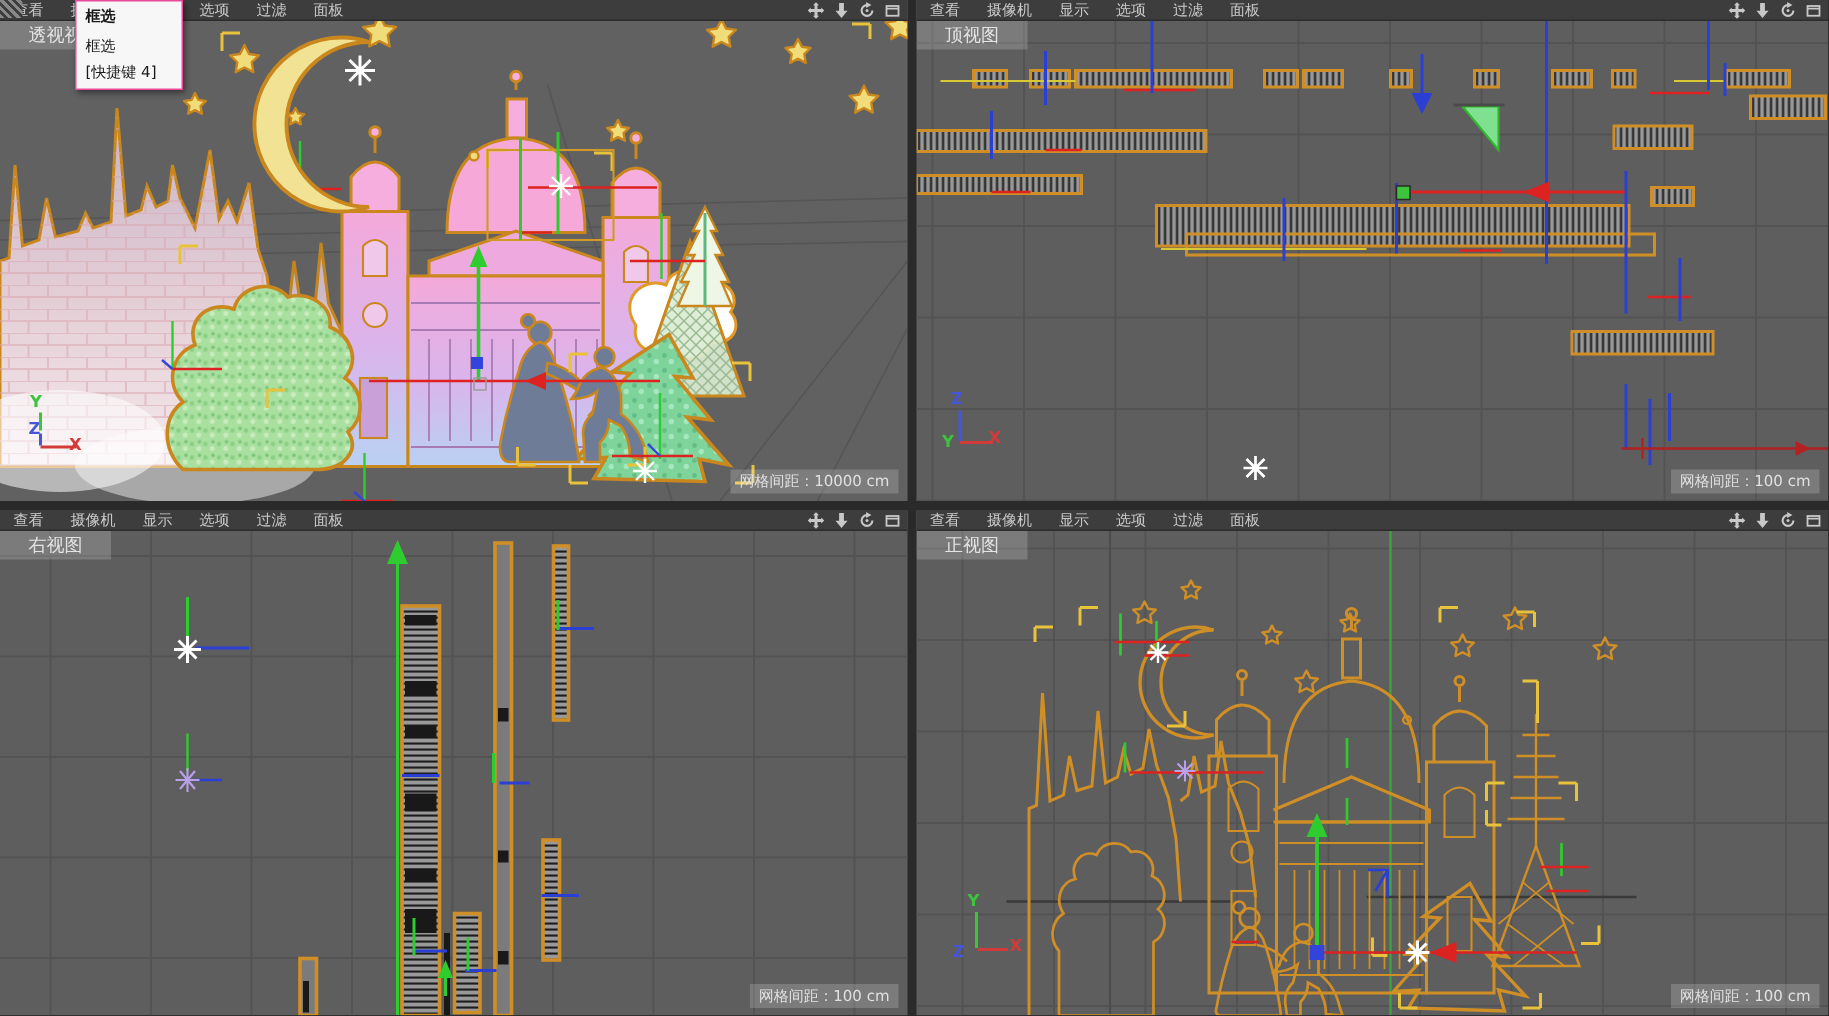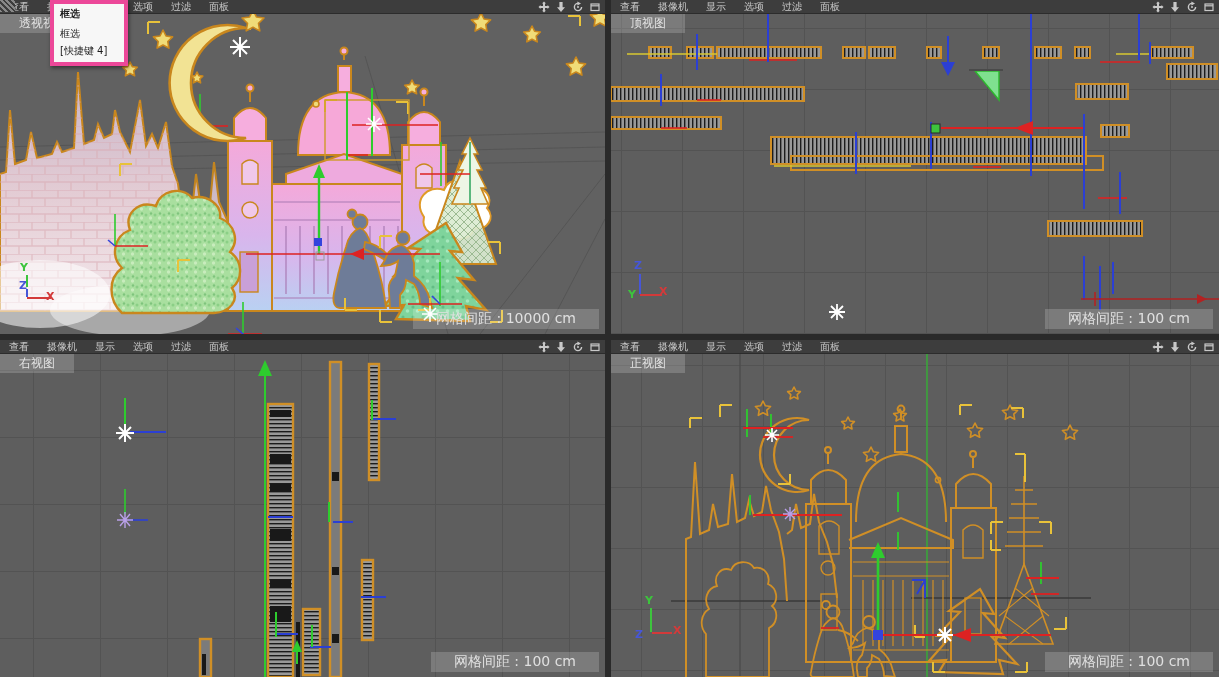--- a/index.html
+++ b/index.html
@@ -7,32 +7,32 @@
          font-family:"DejaVu Sans","Liberation Sans",sans-serif;}
   .viewport{position:absolute;background:#5e5e5e;overflow:hidden;}
   .vmenu{position:absolute;left:0;top:0;right:0;height:13px;background:#3d3d3d;
          border-bottom:1px solid #2c2c2c;display:flex;align-items:center;
          font-size:10px;color:#c9c9c9;z-index:30;}
   .vmenu .mi{padding:0 9px;cursor:default;white-space:nowrap;}
   .vmenu .sp{flex:1;}
   .vmenu .ico{width:14px;height:12px;margin-right:3px;display:flex;align-items:center;justify-content:center;}
   .vlabel{position:absolute;left:0;top:14px;padding:1px 19px;font-size:12px;color:#e3e3e3;
           background:rgba(255,255,255,0.18);z-index:20;white-space:nowrap;}
-  .gridchip{position:absolute;right:6px;bottom:5px;padding:1px 23px;font-size:14px;color:#e0e0e0;
+  .gridchip{position:absolute;right:6px;bottom:5px;padding:1px 6px;font-size:10px;color:#e0e0e0;
           background:rgba(255,255,255,0.18);z-index:20;white-space:nowrap;}
   .scene{position:absolute;left:0;top:14px;z-index:5;}
   .ortho{background-image:linear-gradient(#535353 1px,transparent 1px),
          linear-gradient(90deg,#535353 1px,transparent 1px);}
   
   .axind{position:absolute;z-index:18;font-size:11px;font-weight:bold;}
   .axind span{position:absolute;}
   .ax-y{color:#3dc43d;} .ax-x{color:#d33a3a;} .ax-z{color:#4656d8;}
   .axline{position:absolute;}
   
-  #tooltip{position:absolute;left:50px;top:0;width:70px;background:#f7f7f7;border:4px solid #ec4899;
+  #tooltip{position:absolute;left:50px;top:0;width:70px;background:#f7f7f7;border:1px solid #ec4899;
            box-shadow:1px 2px 4px rgba(0,0,0,0.45);z-index:90;font-size:10px;color:#1a1a1a;}
   #tooltip .t1{font-weight:bold;padding:3px 6px 3px 6px;}
   #tooltip .t2{padding:3px 6px 1px 6px;}
   #tooltip .t3{padding:2px 6px 4px 6px;}
   #cornericon{position:absolute;left:0;top:0;width:15px;height:12px;z-index:40;
       background:repeating-linear-gradient(45deg,#888 0 2px,#3d3d3d 2px 4px);}
 </style>
 </head>
 <body>
 

